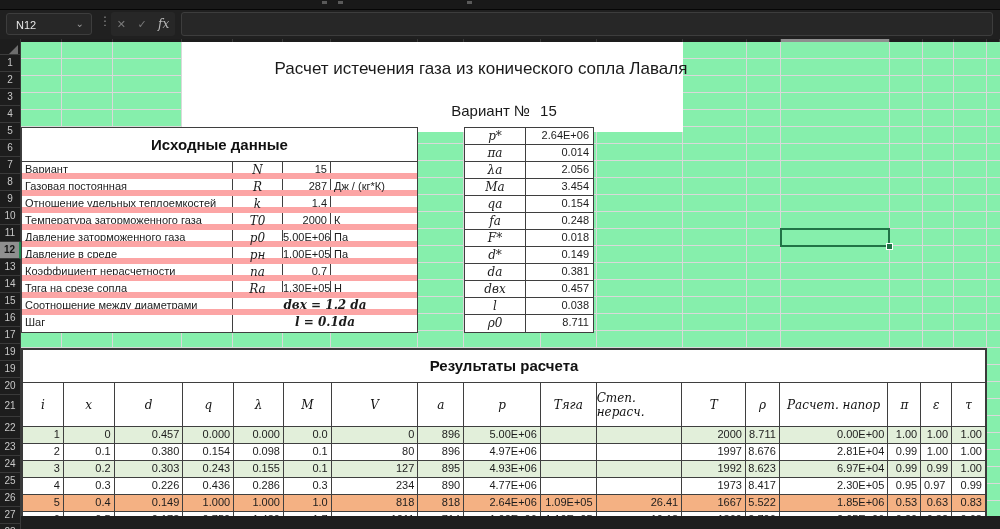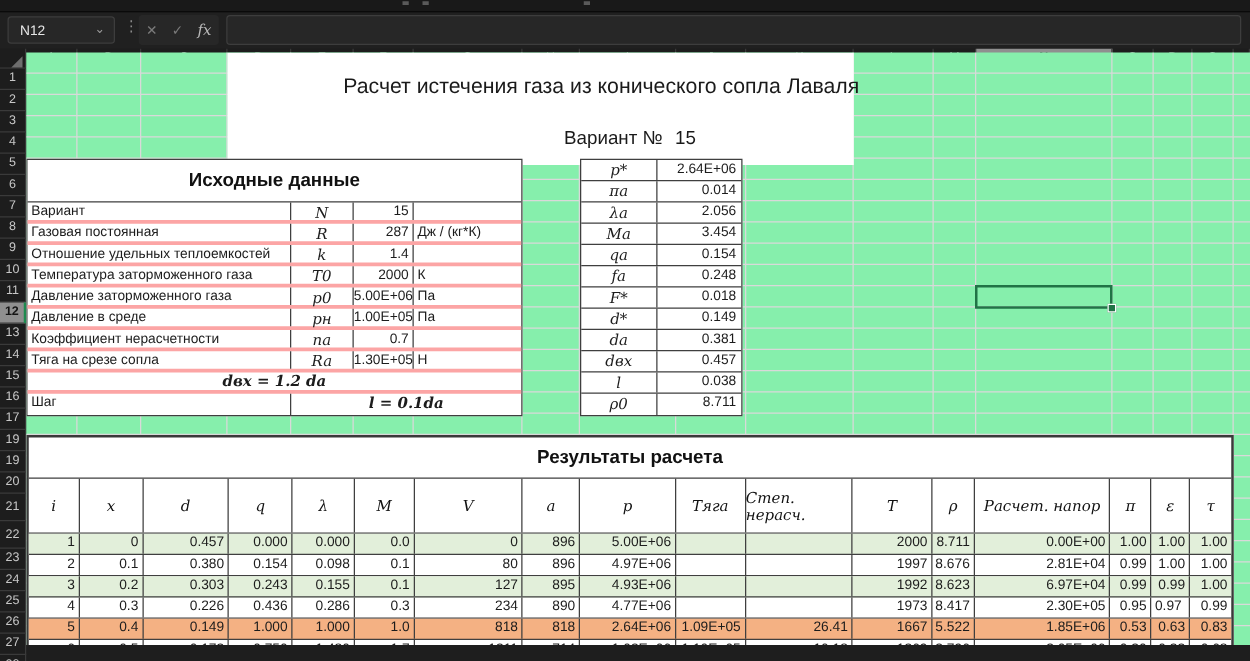--- a/index.html
+++ b/index.html
@@ -34,21 +34,21 @@
   .gl-v{position:absolute;top:0;height:474px;width:1px;background:#d9d9d9;}
   .gl-h{position:absolute;left:0;width:979px;height:1px;background:#d9d9d9;}
   #title-mask{position:absolute;left:161px;top:0;width:501px;height:90px;background:#fff;}
   #sheet-title{position:absolute;left:100px;top:17px;width:720px;text-align:center;font-size:17px;color:#1a1a1a;}
   #variant-line{position:absolute;left:160px;top:60px;width:550px;text-align:center;font-size:15px;color:#1a1a1a;margin-left:48px;}
   #variant-line .num{margin-left:10px;}
   .sym{font-family:"DejaVu Serif",serif;font-style:italic;}
   
   #input-table{position:absolute;left:0;top:85px;width:397px;background:#fff;border:1px solid #3f3f3f;box-sizing:border-box;}
   #input-title{height:33px;border-bottom:1px solid #3f3f3f;text-align:center;line-height:33px;font-weight:bold;font-size:15px;color:#111;}
-  .it-row{display:flex;height:17px;border-bottom:3px solid #fca5a5;box-sizing:border-box;font-size:11px;color:#1c1c1c;}
+  .it-row{display:flex;height:17px;border-bottom:6px solid #fca5a5;box-sizing:border-box;font-size:11px;color:#1c1c1c;}
   .it-row:last-child{border-bottom:none;}
   .it-label{width:211px;border-right:1px solid #3f3f3f;box-sizing:border-box;padding:1px 0 0 3px;white-space:nowrap;overflow:hidden;}
   .it-sym{width:50px;border-right:1px solid #3f3f3f;box-sizing:border-box;text-align:center;padding-top:1px;font-size:12px;}
   .it-val{width:48px;border-right:1px solid #3f3f3f;box-sizing:border-box;text-align:right;padding:1px 3px 0 0;}
   .it-unit{flex:1;padding:1px 0 0 3px;white-space:nowrap;}
   .it-merged{flex:1;text-align:center;padding-top:0px;font-weight:bold;font-size:12px;}
   
   #derived-table{position:absolute;left:443px;top:85px;width:130px;background:#fff;border:1px solid #3f3f3f;box-sizing:border-box;}
   .dt-row{display:flex;height:17px;border-bottom:1px solid #3f3f3f;box-sizing:border-box;font-size:11px;color:#1c1c1c;}
   .dt-row:last-child{border-bottom:none;}
@@ -247,20 +247,21 @@
           <div class="it-val">0.7</div>
           <div class="it-unit"></div>
         </div>
         <div class="it-row">
           <div class="it-label">Тяга на срезе сопла</div>
           <div class="it-sym sym">Ra</div>
           <div class="it-val">1.30E+05</div>
           <div class="it-unit">Н</div>
         </div>
         <div class="it-row">
+          <div class="it-label">Соотношение между диаметрами</div>
           <div class="it-merged sym">dвх = 1.2 da</div>
         </div>
         <div class="it-row">
           <div class="it-label">Шаг</div>
           <div class="it-merged sym">l = 0.1da</div>
         </div>
       </div>
   </div>
 
   <div id="derived-table">

